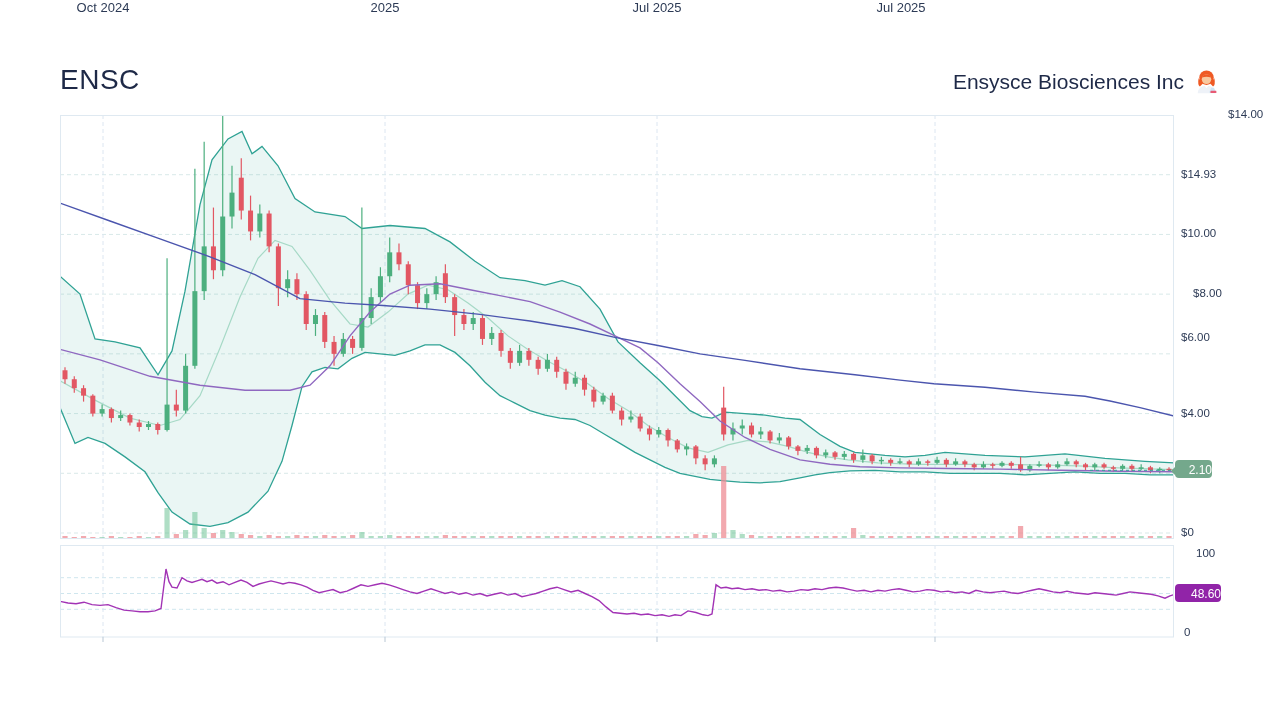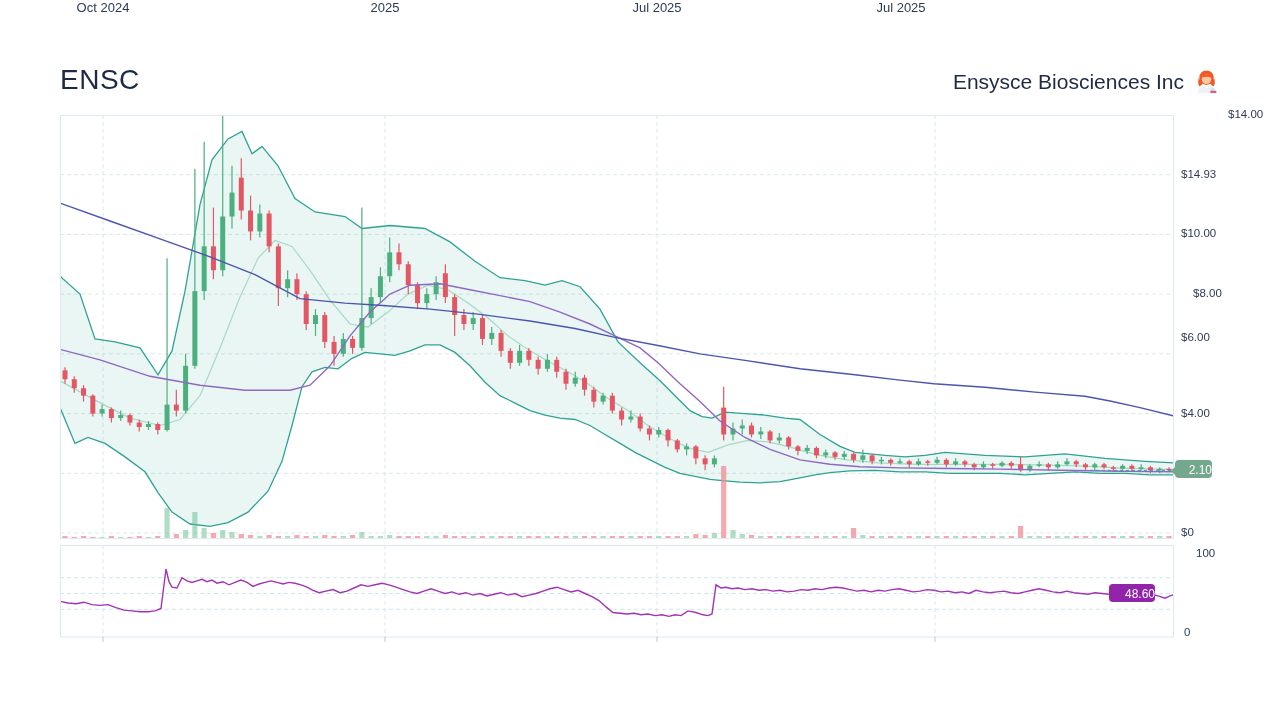--- a/index.html
+++ b/index.html
@@ -7,21 +7,21 @@
         font-family:"Liberation Sans",sans-serif;}
   .ticker{position:absolute;left:60px;top:64px;font-size:28px;font-weight:500;color:#1e2947;letter-spacing:.5px;}
   .company-wrap{position:absolute;right:60px;top:68px;display:flex;align-items:center;gap:9px;}
   .company{font-size:21px;font-weight:500;color:#1e2947;}
   .axis-label{position:absolute;font-size:11.5px;color:#2c3a55;white-space:nowrap;}
   .date-label{position:absolute;top:642px;font-size:13px;color:#2c3a55;transform:translateX(-50%);white-space:nowrap;}
   .plot{position:absolute;left:60px;}
   .badge{position:absolute;color:#ffffff;font-size:12px;border-radius:4px;text-align:right;line-height:21px;height:18px;}
   .badge-price{left:1175px;top:460px;width:37px;background:#74a88c;}
   .badge-price::before{content:"";position:absolute;left:-4px;top:7px;border:4px solid transparent;border-right-color:#74a88c;border-left:0;}
-  .badge-rsi{left:1109px;top:584px;width:46px;background:#9124a8;}
+  .badge-rsi{left:1175px;top:584px;width:46px;background:#9124a8;}
 </style>
 </head>
 <body>
 
 <div class="page">
 
   <div class="ticker">ENSC</div>
 
   <div class="company-wrap">
     <span class="company">Ensysce Biosciences Inc</span>

